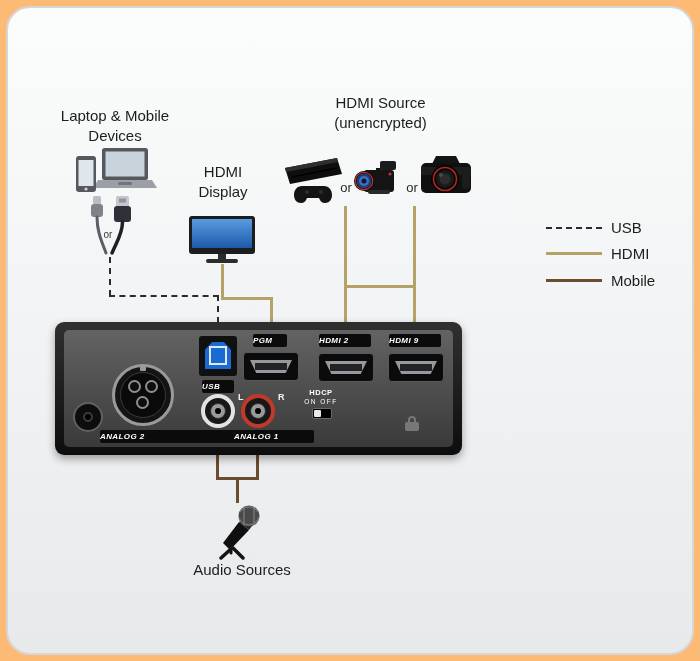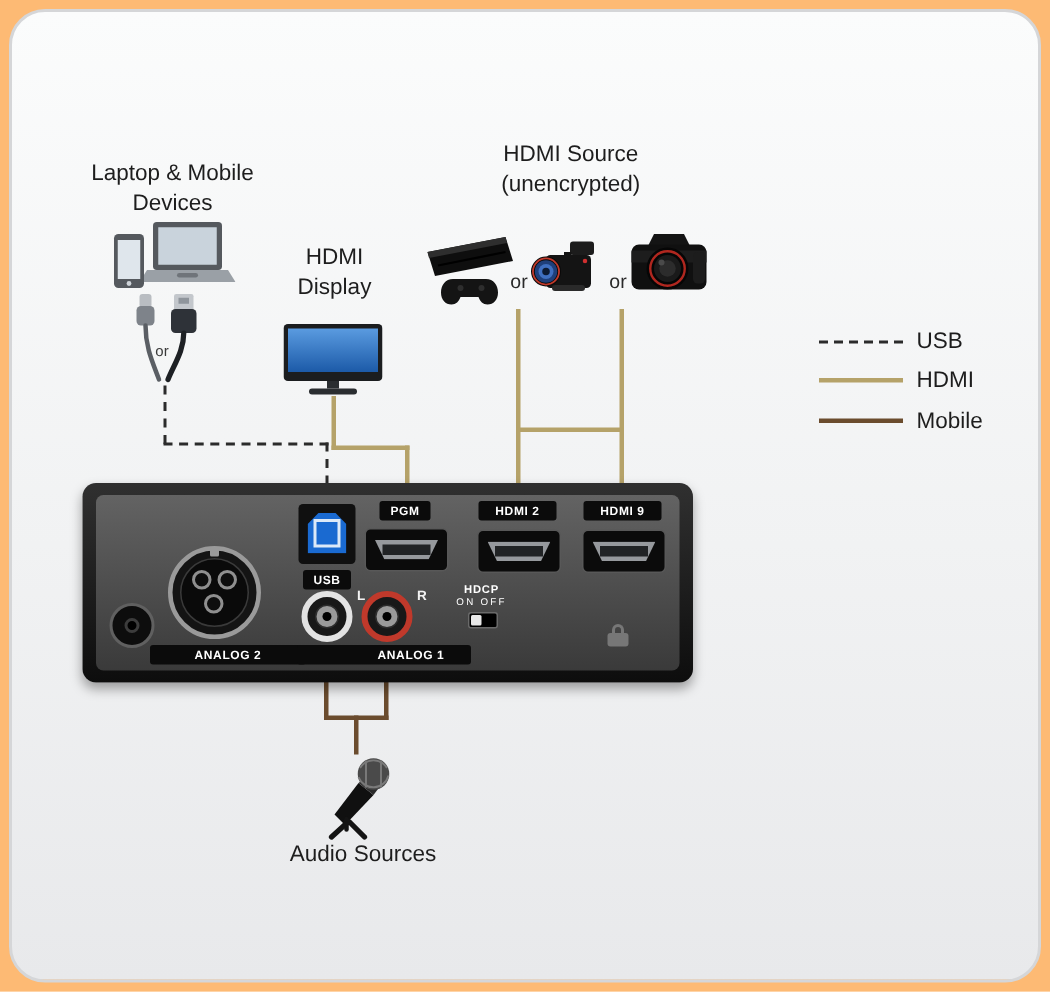--- a/index.html
+++ b/index.html
@@ -43,22 +43,22 @@
     position:absolute; left:55px; top:322px; width:407px; height:133px;
     background:linear-gradient(180deg,#303030,#0d0d0d);
     border-radius:9px; box-shadow:0 4px 8px rgba(0,0,0,.35);
   }
   .device-face {
     position:absolute; left:9px; top:8px; right:9px; bottom:8px;
     background:linear-gradient(180deg,#636363,#3a3a3a); border-radius:5px;
   }
   .plate {
     position:absolute; height:13px; line-height:13px; background:#0b0b0b;
-    color:#fff; font-size:8px; font-weight:bold; text-align:center;
-    letter-spacing:.4px; border-radius:2px;
+    color:#fff; font-size:8px; font-weight:bold; text-align:left;
+    letter-spacing:.4px; border-radius:2px;font-style:italic;
   }
   .dc {
     position:absolute; left:18px; top:80px; width:26px; height:26px;
     border-radius:50%; background:#0d0d0d; border:2px solid #606060;
   }
   .dc-hole { position:absolute; left:8px; top:8px; width:10px; height:10px;
     border-radius:50%; background:#000; border:2px solid #3c3c3c; box-sizing:border-box; }
   .xlr {
     position:absolute; left:57px; top:42px; width:56px; height:56px;
     border-radius:50%; background:#141414; border:3px solid #9a9a9a; box-sizing:content-box;

